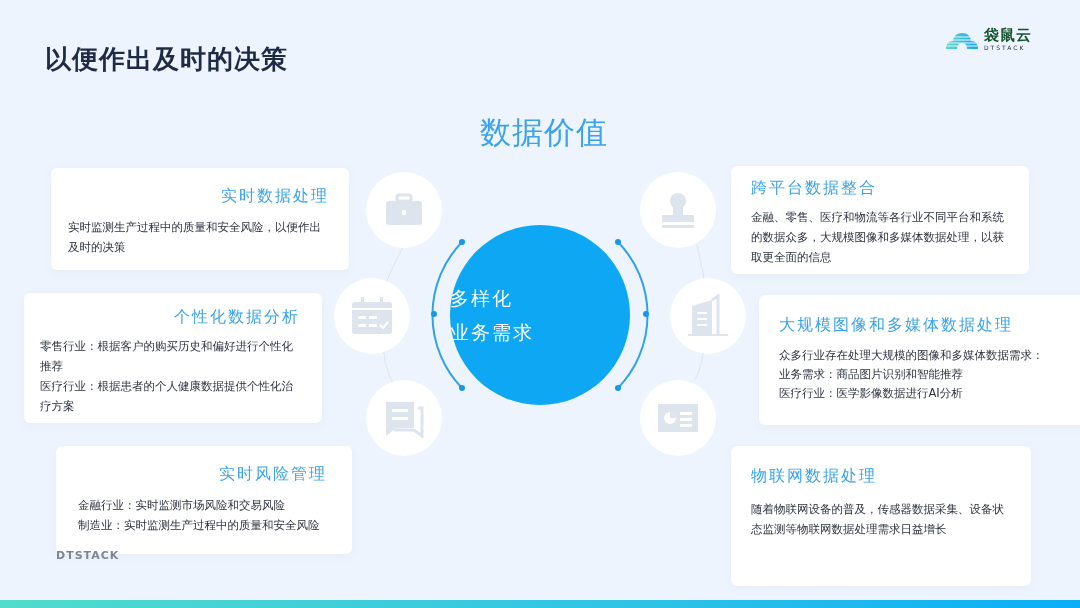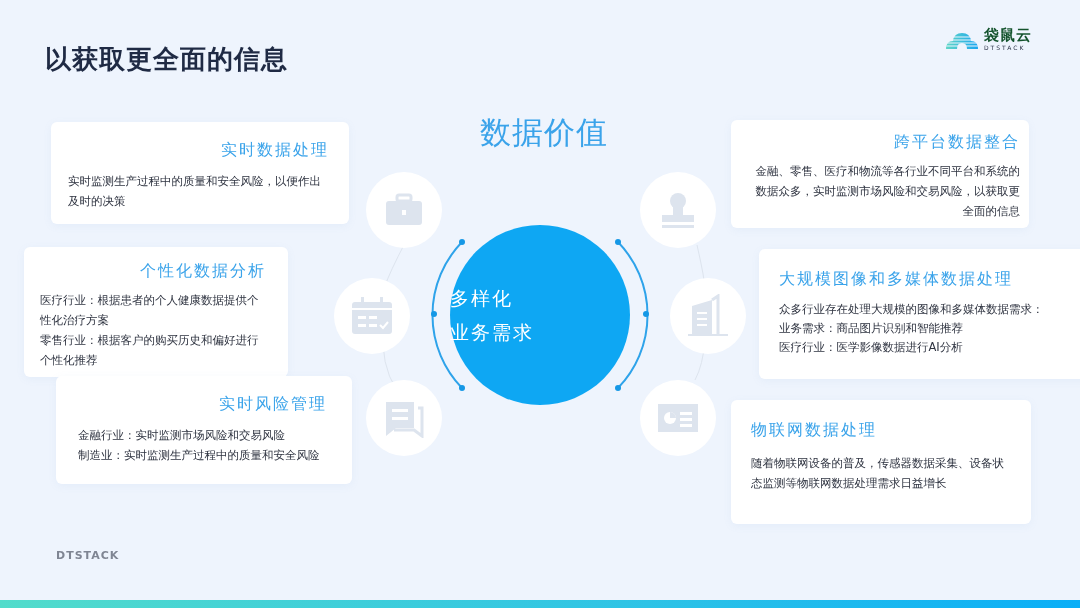--- a/index.html
+++ b/index.html
@@ -15,20 +15,21 @@
   }
   .logo { position: absolute; left: 944px; top: 28px; display: flex; align-items: center; gap: 4px; }
   .logo-text { display: flex; flex-direction: column; line-height: 1; }
   .logo-cn { font-size: 15px; color: #14532d; font-weight: bold; letter-spacing: 1px; }
   .logo-en { font-size: 6px; color: #2a3146; letter-spacing: 2px; margin-top: 2px; }
 
   .card {
     position: absolute; background: #ffffff; border-radius: 6px;
     box-shadow: 0 2px 8px rgba(120,150,200,0.08);
     box-sizing: border-box;
+    margin-top: 46px;
   }
   .card-title { font-size: 16px; color: #3aa3ea; letter-spacing: 2px; }
   .card-body { font-size: 11.5px; color: #2e3340; line-height: 20px; margin-top: 10px; }
   .card.left .card-title { text-align: right; }
 
   .center-label {
     position: absolute; left: 480px; top: 112px; font-size: 31px; color: #3aa3ea;
     font-family: "DejaVu Serif", serif; letter-spacing: 1px;
   }
   .center-circle {
@@ -40,21 +41,21 @@
     position: absolute; width: 76px; height: 76px; border-radius: 50%; background: #ffffff;
     display: flex; align-items: center; justify-content: center;
   }
   .footer-brand { position: absolute; left: 56px; top: 549px; font-size: 11px; font-weight: bold; color: #7f8593; letter-spacing: 1px; }
   .bottom-bar { position: absolute; left: 0; bottom: 0; width: 1080px; height: 8px; background: linear-gradient(90deg, #52dccb 0%, #2ec3e6 60%, #0aaef7 100%); }
   svg.deco { position: absolute; left: 0; top: 0; }
 </style>
 </head>
 <body>
 
-<div class="title">以获取更全面的信息</div>
+<div class="title">以便作出及时的决策</div>
 
 <div class="logo">
   <svg width="36" height="22" viewBox="0 0 36 22">
     <defs>
         <linearGradient id="lg" x1="0" x2="1">
           <stop offset="0" stop-color="#5fd6c6"></stop>
           <stop offset="1" stop-color="#1aa6f0"></stop>
         </linearGradient>
       </defs>
     <path d="M2 20 Q2 12 9 12 Q10 4 18 4 Q26 4 27 12 Q34 12 34 20 Z" fill="url(#lg)"></path>
@@ -150,50 +151,50 @@
       <rect x="24" y="22" width="12" height="3" fill="#fff"></rect>
   </svg>
 </div>
 
 <div class="card left" style="left:51px; top:122px; width:298px; height:102px; padding:18px 20px 0 17px;">
   <div class="card-title">实时数据处理</div>
   <div class="card-body">
     <div>实时监测生产过程中的质量和安全风险，以便作出及时的决策</div>
   </div>
 </div>
-<div class="card left" style="left:24px; top:247px; width:264px; height:130px; padding:14px 22px 0 16px;">
+<div class="card left" style="left:24px; top:247px; width:298px; height:130px; padding:14px 22px 0 16px;">
   <div class="card-title">个性化数据分析</div>
   <div class="card-body" style="margin-top:8px;">
+    <div>零售行业：根据客户的购买历史和偏好进行个性化推荐</div>
     <div>医疗行业：根据患者的个人健康数据提供个性化治疗方案</div>
-    <div>零售行业：根据客户的购买历史和偏好进行个性化推荐</div>
-  </div>
-</div>
-<div class="card left" style="left:56px; top:376px; width:296px; height:108px; padding:18px 25px 0 22px;">
+  </div>
+</div>
+<div class="card left" style="left:56px; top:400px; width:296px; height:108px; padding:18px 25px 0 22px;">
   <div class="card-title">实时风险管理</div>
   <div class="card-body">
     <div>金融行业：实时监测市场风险和交易风险</div>
     <div>制造业：实时监测生产过程中的质量和安全风险</div>
   </div>
 </div>
 
-<div class="card right" style="left:731px; top:120px; width:298px; height:108px; padding:12px 9px 0 20px;text-align:right;">
+<div class="card right" style="left:731px; top:120px; width:298px; height:108px; padding:12px 20px 0 20px;">
   <div class="card-title">跨平台数据整合</div>
   <div class="card-body" style="margin-top:8px;">
-    <div>金融、零售、医疗和物流等各行业不同平台和系统的数据众多，实时监测市场风险和交易风险，以获取更全面的信息</div>
+    <div>金融、零售、医疗和物流等各行业不同平台和系统的数据众多，大规模图像和多媒体数据处理，以获取更全面的信息</div>
   </div>
 </div>
 <div class="card right" style="left:759px; top:249px; width:346px; height:130px; padding:20px 12px 0 20px;">
   <div class="card-title">大规模图像和多媒体数据处理</div>
   <div class="card-body" style="line-height:19px;">
     <div>众多行业存在处理大规模的图像和多媒体数据需求：</div>
     <div>业务需求：商品图片识别和智能推荐</div>
     <div>医疗行业：医学影像数据进行AI分析</div>
   </div>
 </div>
-<div class="card right" style="left:731px; top:400px; width:300px; height:124px; padding:20px 22px 0 20px;">
+<div class="card right" style="left:731px; top:400px; width:300px; height:140px; padding:20px 22px 0 20px;">
   <div class="card-title">物联网数据处理</div>
   <div class="card-body" style="margin-top:12px;">
     <div>随着物联网设备的普及，传感器数据采集、设备状态监测等物联网数据处理需求日益增长</div>
   </div>
 </div>
 
 <div class="footer-brand">DTSTACK</div>
 <div class="bottom-bar"></div>
 
 </body></html>

